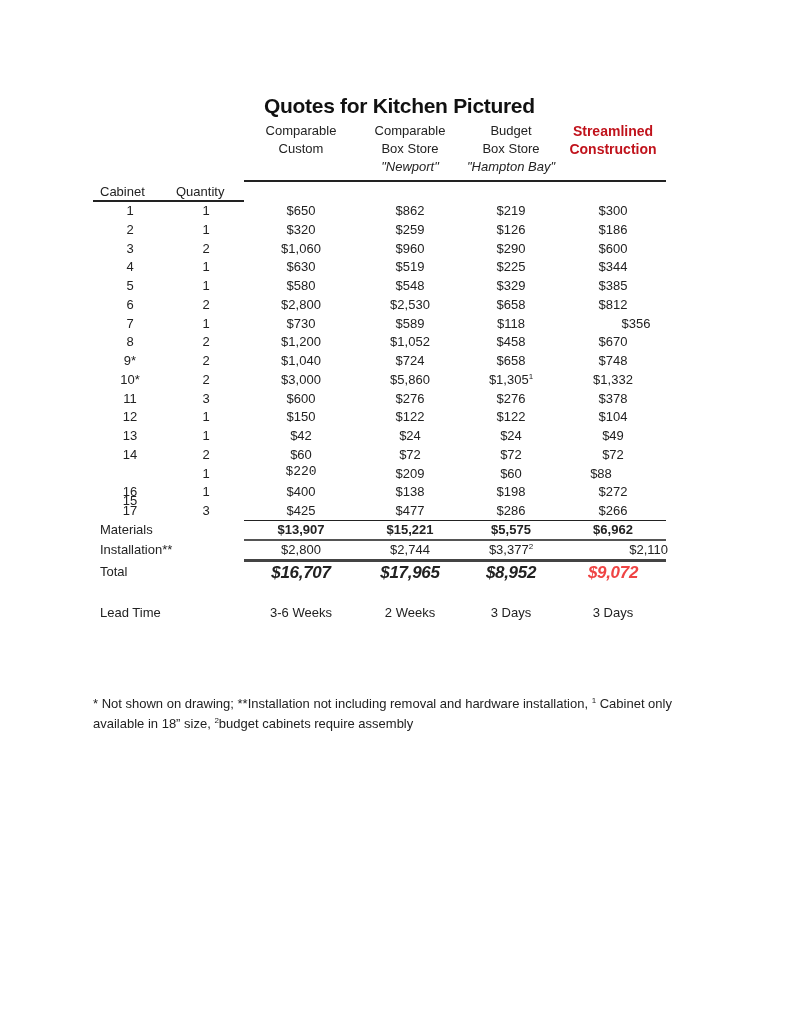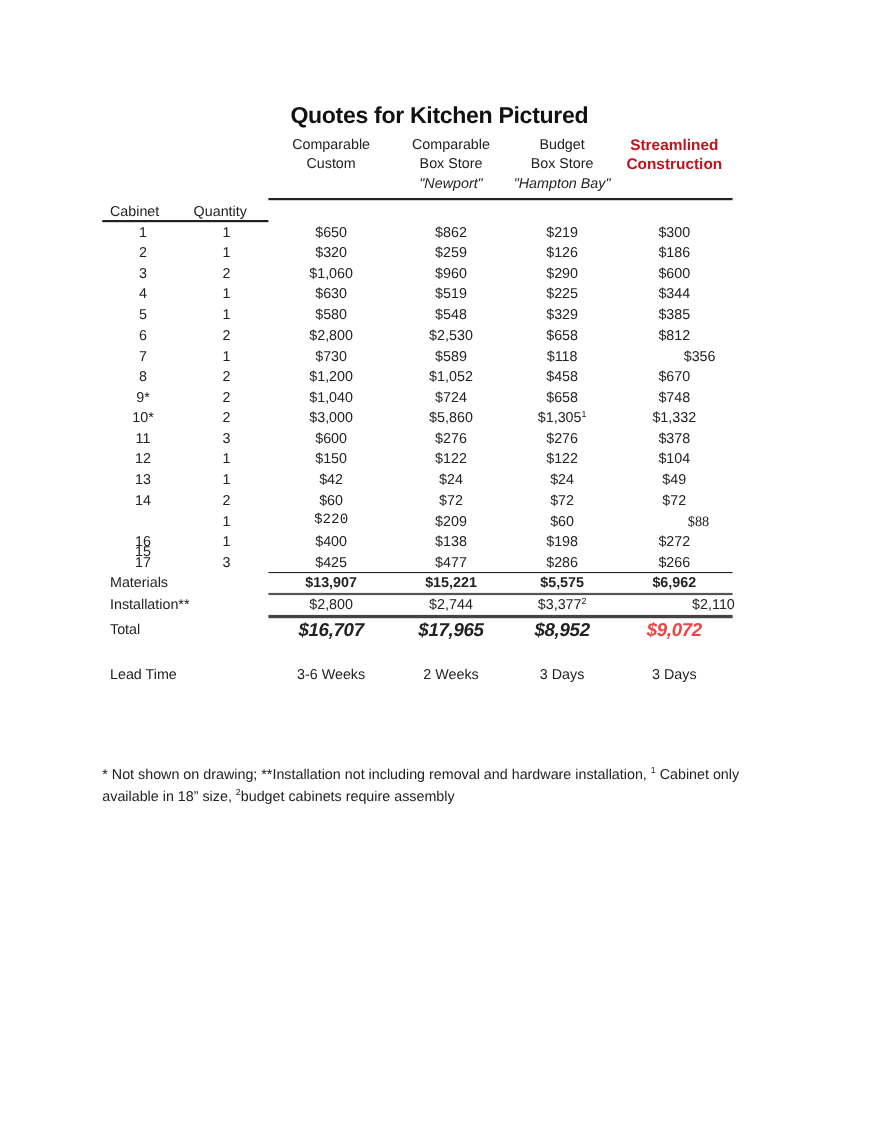--- a/index.html
+++ b/index.html
@@ -139,21 +139,21 @@
     <div class="numcell" style="left:176px; top:446.75px;">2</div>
     <div class="cell" style="left:246px; top:446.75px;"><span>$60</span></div>
     <div class="cell" style="left:355px; top:446.75px;"><span>$72</span></div>
     <div class="cell" style="left:456px; top:446.75px;"><span>$72</span></div>
     <div class="cell" style="left:558px; top:446.75px;"><span>$72</span></div>
     <div class="numcell" style="left:100px; top:493px;">15</div>
     <div class="numcell" style="left:176px; top:465.5px;">1</div>
     <div class="cell" style="left:246px; top:464px;font-family:Liberation Mono, monospace;"><span>$220</span></div>
     <div class="cell" style="left:355px; top:465.5px;"><span>$209</span></div>
     <div class="cell" style="left:456px; top:465.5px;"><span>$60</span></div>
-    <div class="cell" style="left:580px; top:465.5px;font-family:Liberation Serif, serif;"><span>$88</span></div>
+    <div class="cell" style="left:546px; top:465.5px;"><span>$88</span></div>
     <div class="numcell" style="left:100px; top:484.25px;">16</div>
     <div class="numcell" style="left:176px; top:484.25px;">1</div>
     <div class="cell" style="left:246px; top:484.25px;"><span>$400</span></div>
     <div class="cell" style="left:355px; top:484.25px;"><span>$138</span></div>
     <div class="cell" style="left:456px; top:484.25px;"><span>$198</span></div>
     <div class="cell" style="left:558px; top:484.25px;"><span>$272</span></div>
     <div class="numcell" style="left:100px; top:503px;">17</div>
     <div class="numcell" style="left:176px; top:503px;">3</div>
     <div class="cell" style="left:246px; top:503px;"><span>$425</span></div>
     <div class="cell" style="left:355px; top:503px;"><span>$477</span></div>

